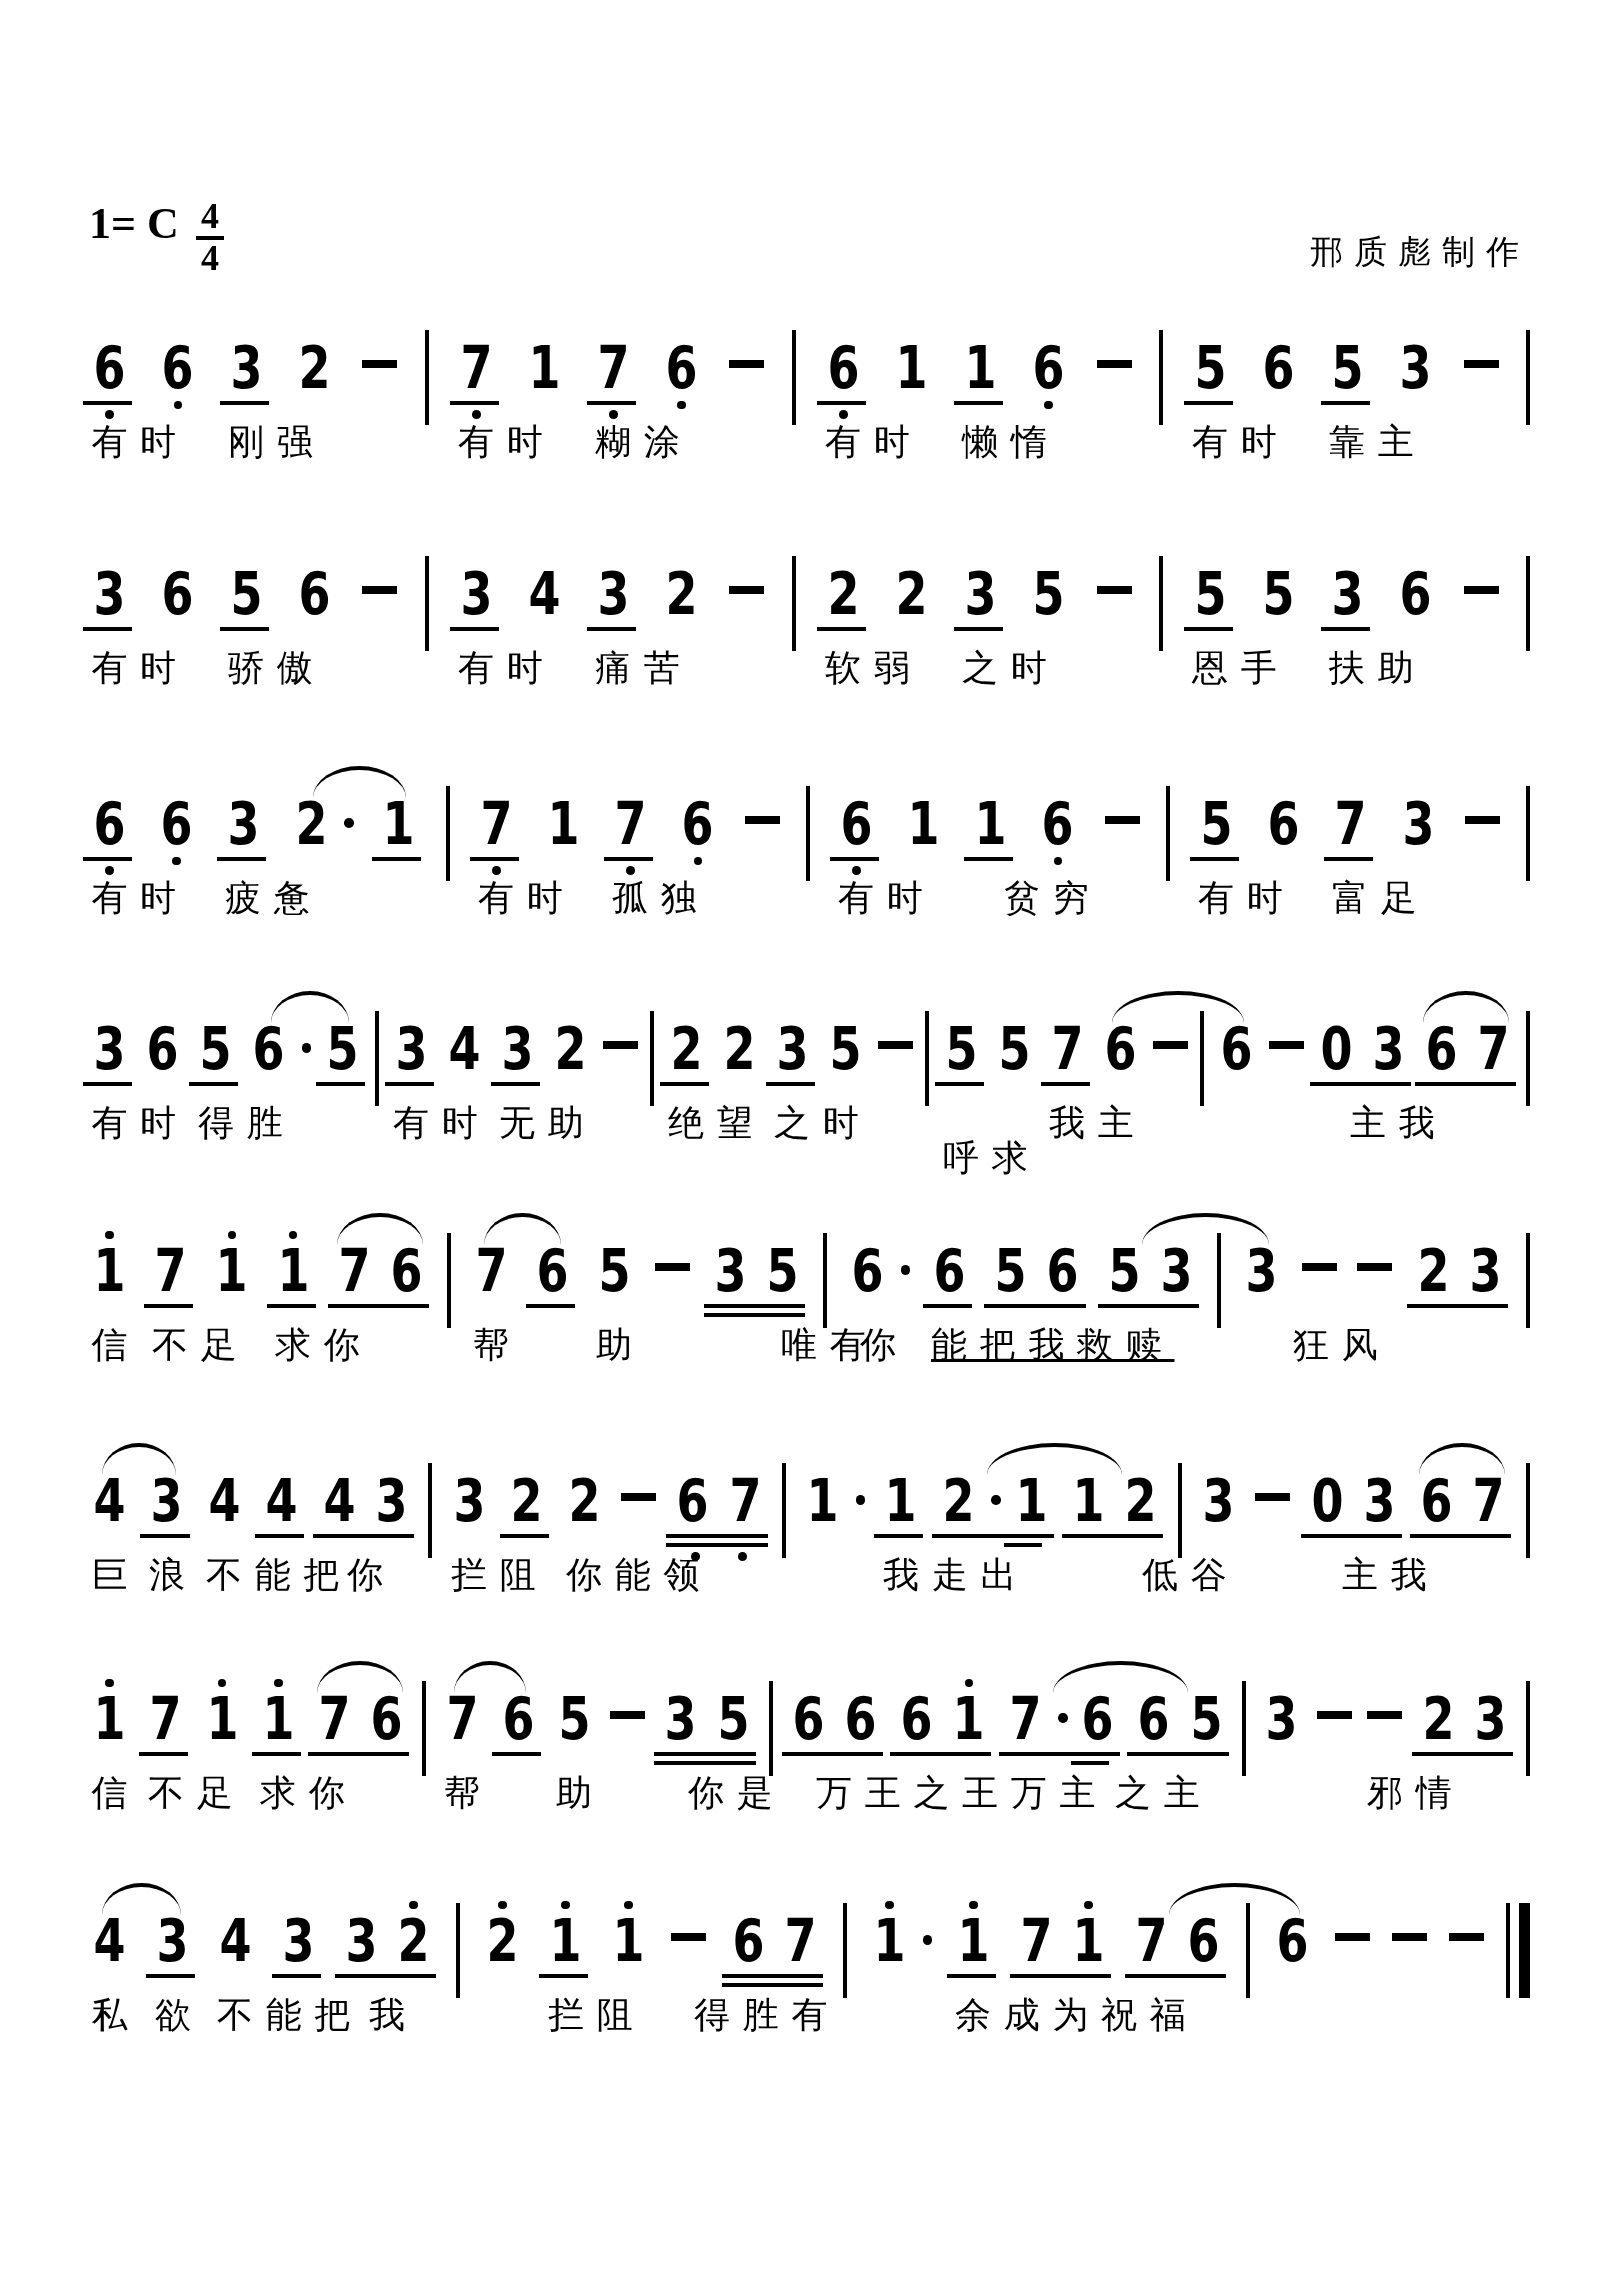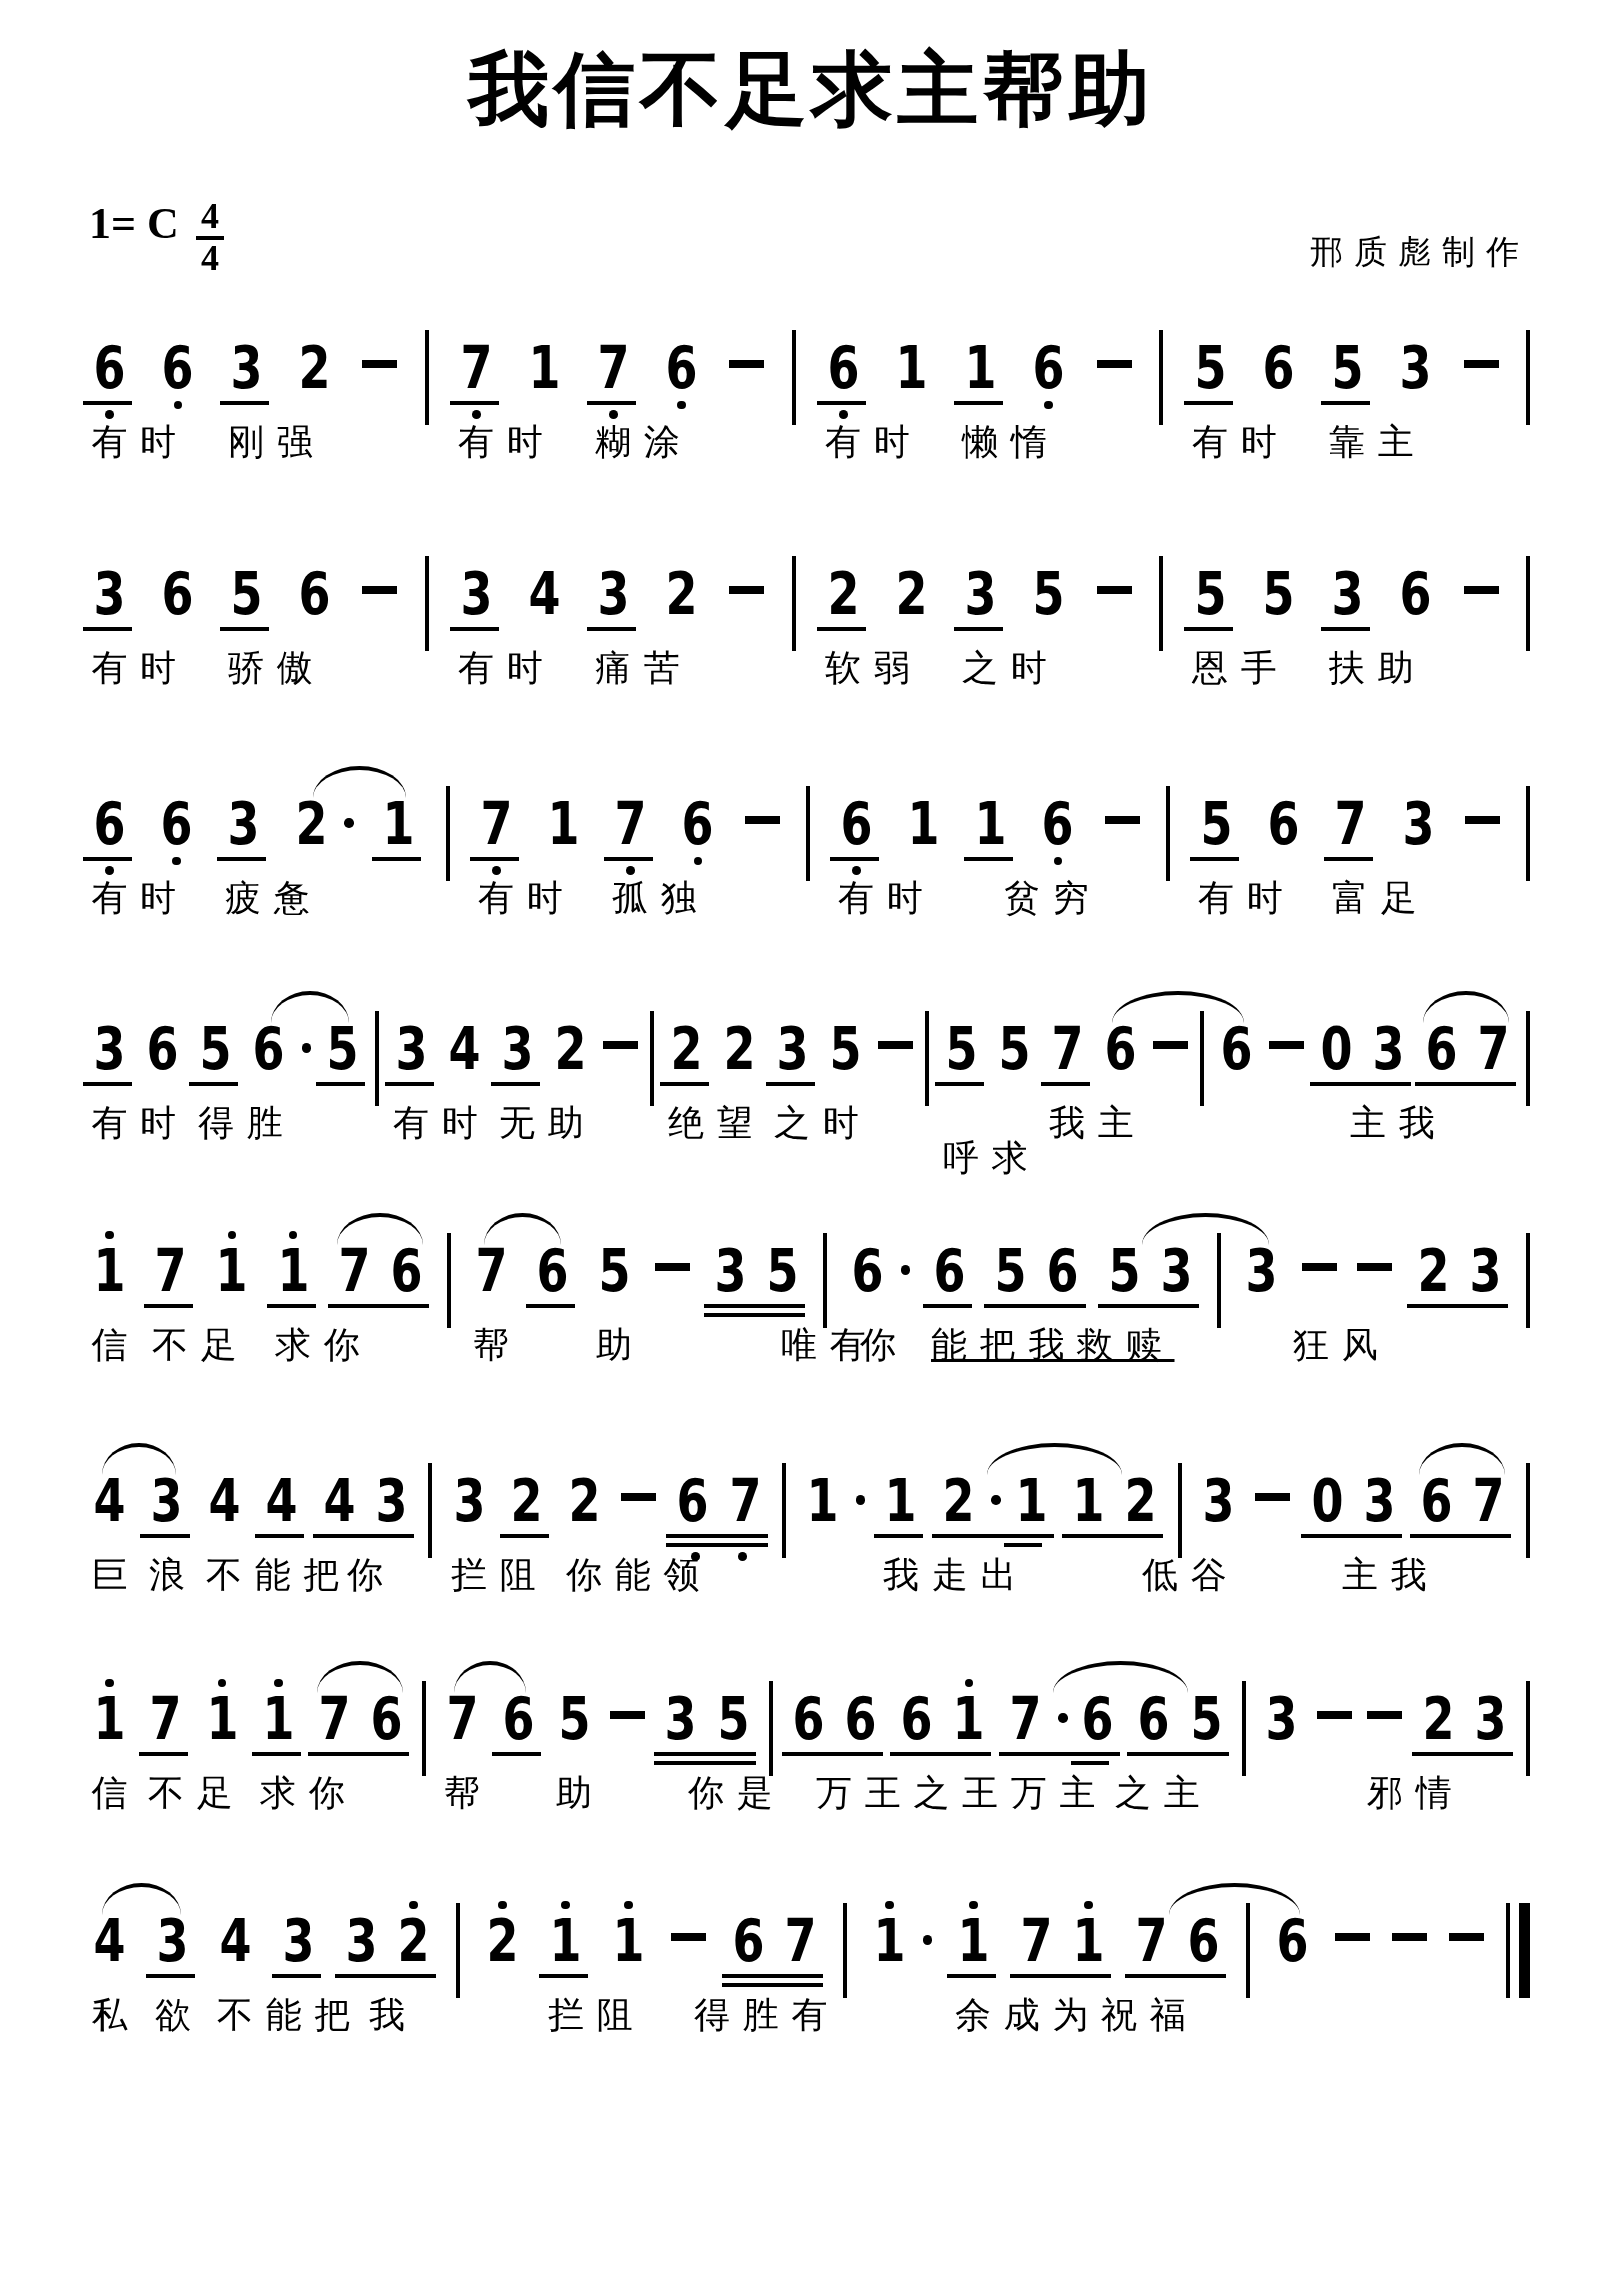--- a/index.html
+++ b/index.html
@@ -41,21 +41,20 @@
   .dashbar{position:absolute;left:0;top:41px;width:35px;height:8px;background:#000;}
   .slur{position:absolute;top:-9.5px;height:32px;border-top:4px solid #000;
         border-radius:50% 50% 0 0/100% 100% 0 0;box-sizing:border-box;}
   .lyricrow{position:absolute;left:0;right:0;top:100px;height:51px;}
   .lyr{position:absolute;top:0;white-space:nowrap;font:36px/1.3 "Liberation Sans",sans-serif;letter-spacing:12.7px;}
 </style>
 </head>
 <body>
 
 <div id="page">
-  <h1 class="title">我信不足求主帮助</h1>
   <div class="keysig">
     <span class="keylabel">1= C</span>
     <span class="frac">
       <span class="num">4</span>
       <span class="den">4</span>
     </span>
   </div>
   <div class="author">邢质彪制作</div>
   <div id="score">
       <div class="system" style="top: 319px;">

